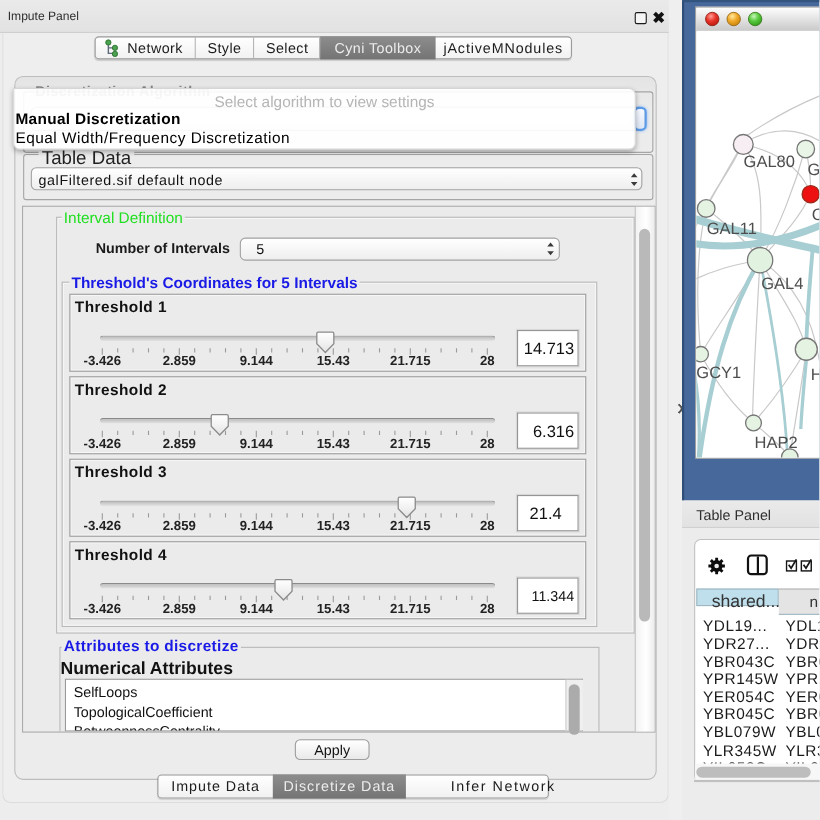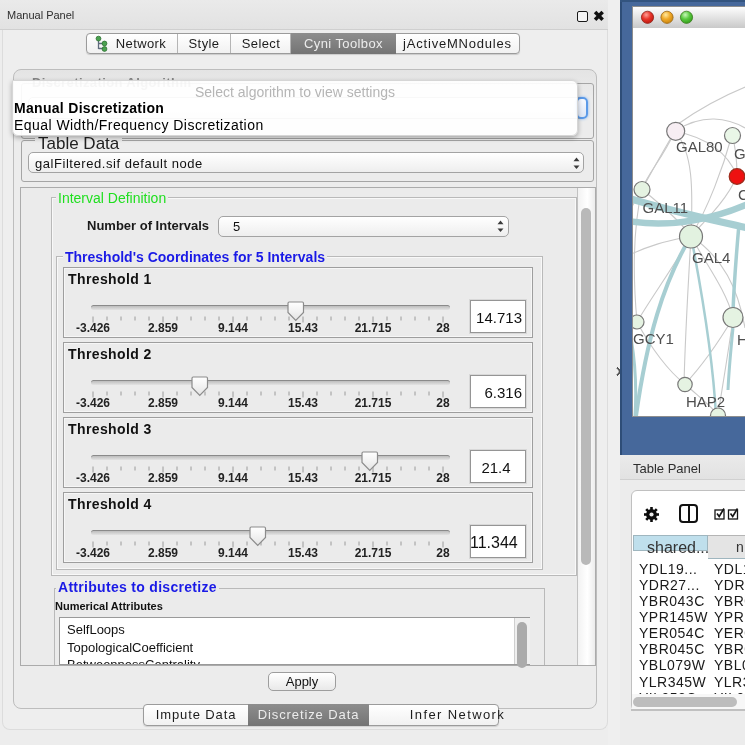--- a/index.html
+++ b/index.html
@@ -2,21 +2,21 @@
 <html><head><meta charset="utf-8">
 <style>
 html,body{margin:0;padding:0;}
 body{width:745px;height:745px;overflow:hidden;position:relative;
  font-family:"Liberation Sans",sans-serif;background:#ededed;}
 .abs{position:absolute;}
 .seg{display:flex;align-items:center;justify-content:center;font-size:13px;color:#1c1c1c;letter-spacing:0.4px;}
 </style></head><body>
 
 <div class="abs" style="left:0;top:0;width:616px;height:29px;background:linear-gradient(#eaeaea,#e2e2e2);border-bottom:1px solid #cfcfcf;"></div>
-<div class="abs" style="left:7px;top:9px;font-size:11px;color:#2e2e2e;">Manual Panel</div>
+<div class="abs" style="left:7px;top:9px;font-size:11px;color:#2e2e2e;">Impute Panel</div>
 <div class="abs" style="left:577px;top:11px;width:9px;height:9px;border:1.6px solid #1a1a1a;border-radius:2px;background:#f5f5f5;"></div>
 <div class="abs" style="left:593px;top:7.5px;font-size:14px;font-weight:bold;color:#111;">✖</div>
 
 <div class="abs" style="left:2px;top:30px;width:606px;height:700px;background:#eeeeee;border:1px solid #dcdcdc;border-top:none;border-radius:0 0 8px 8px;box-sizing:border-box;"></div>
 
 <div class="abs" style="left:86px;top:33px;width:434px;height:21px;background:linear-gradient(#ffffff,#f1f1f1);border:1px solid #9b9b9b;border-radius:4px;box-sizing:border-box;box-shadow:0 1px 1px rgba(0,0,0,0.15);"></div>
 <div class="abs seg" style="left:87px;top:34px;width:90px;height:19px;padding-left:18px;box-sizing:border-box;">Network</div>
 <div class="abs seg" style="left:178px;top:34px;width:52px;height:19px;">Style</div>
 <div class="abs seg" style="left:231px;top:34px;width:60px;height:19px;">Select</div>
 <div class="abs seg" style="left:291px;top:33px;width:105px;height:21px;background:linear-gradient(#8d8d8d,#747474);color:#ececec;">Cyni Toolbox</div>
@@ -191,21 +191,21 @@
 <div class="abs" style="left:343px;top:471.1px;width:60px;text-align:center;font-size:12px;font-weight:bold;color:#222;">21.715</div>
 <div class="abs" style="left:413px;top:471.1px;width:60px;text-align:center;font-size:12px;font-weight:bold;color:#222;">28</div>
 <svg class="abs" style="left:360.8px;top:450.6px;" width="18" height="21">
 <path d="M2.2,1 L15.3,1 Q16.5,1 16.5,2.5 L16.5,11.5 L8.75,19.5 L1,11.5 L1,2.5 Q1,1 2.2,1 Z" fill="url(#thg)" stroke="#8b8b8b" stroke-width="1.2"></path>
 </svg>
 
 <div class="abs" style="left:63px;top:492.3px;width:470px;height:71px;border:1px solid #9e9e9e;box-shadow:inset 0 0 0 1px #f6f6f6;background:#ebebeb;box-sizing:border-box;"></div>
 <div class="abs" style="left:68px;top:496.1px;font-size:14px;font-weight:bold;color:#111;letter-spacing:0.4px;">Threshold 4</div>
 <div class="abs" style="left:91px;top:529.8px;width:359px;height:5px;border-radius:2.5px;background:linear-gradient(#bdbdbd,#e3e3e3);border-top:1px solid #8a8a8a;box-sizing:border-box;"></div>
 <div class="abs" style="left:470px;top:525.3px;width:56px;height:33px;background:#fff;border:1px solid #959595;box-shadow:0 0 0 1px #d8d8d8;box-sizing:border-box;"></div>
-<div class="abs" style="left:470px;top:534.3px;width:52px;height:16px;font-size:16px;color:#111;">11.344</div>
+<div class="abs" style="left:470px;top:534.3px;width:52px;height:16px;font-size:13px;color:#111;text-align:right;">11.344</div>
 <svg class="abs" style="left:88px;top:540.8px;" width="364" height="8">
     <line x1="5" y1="0.5" x2="5" y2="6.5" stroke="#9a9a9a" stroke-width="1"></line>
     <line x1="19" y1="0.5" x2="19" y2="4.5" stroke="#9a9a9a" stroke-width="1"></line>
     <line x1="33" y1="0.5" x2="33" y2="4.5" stroke="#9a9a9a" stroke-width="1"></line>
     <line x1="47" y1="0.5" x2="47" y2="4.5" stroke="#9a9a9a" stroke-width="1"></line>
     <line x1="61" y1="0.5" x2="61" y2="4.5" stroke="#9a9a9a" stroke-width="1"></line>
     <line x1="75" y1="0.5" x2="75" y2="6.5" stroke="#9a9a9a" stroke-width="1"></line>
     <line x1="89" y1="0.5" x2="89" y2="4.5" stroke="#9a9a9a" stroke-width="1"></line>
     <line x1="103" y1="0.5" x2="103" y2="4.5" stroke="#9a9a9a" stroke-width="1"></line>
     <line x1="117" y1="0.5" x2="117" y2="4.5" stroke="#9a9a9a" stroke-width="1"></line>
@@ -243,21 +243,21 @@
         <stop offset="0.5" stop-color="#f2f2f2"></stop>
         <stop offset="1" stop-color="#e3e3e3"></stop>
 </linearGradient>
     </defs>
   </svg>
 
 <div class="abs" style="left:21px;top:580px;width:575px;height:85px;overflow:hidden;">
   <div class="abs" style="left:33px;top:7.5px;width:489px;height:120px;border:1px solid #b9b9b9;"></div>
 </div>
 <div class="abs" style="left:56px;top:579px;font-size:14px;font-weight:bold;color:#1a1ae6;background:#ebebeb;padding:0 2px;letter-spacing:0.3px;">Attributes to discretize</div>
-<div class="abs" style="left:55px;top:600px;font-size:11px;font-weight:bold;color:#111;">Numerical Attributes</div>
+<div class="abs" style="left:55px;top:600px;font-size:16px;font-weight:bold;color:#111;">Numerical Attributes</div>
 <div class="abs" style="left:59px;top:617px;width:471px;height:48px;background:#fff;border:1px solid #9a9a9a;box-sizing:border-box;overflow:hidden;">
   <div style="padding:3px 0 0 7px;font-size:13px;color:#111;line-height:17.5px;">SelfLoops<br>TopologicalCoefficient<br>BetweennessCentrality</div>
 </div>
 <div class="abs" style="left:514px;top:618px;width:15px;height:46px;background:#efefef;border-left:1px solid #cfcfcf;"></div>
 <div class="abs" style="left:517px;top:622px;width:9.5px;height:46px;background:#ababab;border-radius:5px;"></div>
 
 <div class="abs" style="left:268px;top:672px;width:68px;height:19px;background:linear-gradient(#ffffff,#e9e9e9);border:1px solid #9d9d9d;border-radius:5px;box-sizing:border-box;text-align:center;font-size:13px;color:#111;line-height:17px;">Apply</div>
 
 <div class="abs" style="left:143px;top:704px;width:356px;height:21.5px;background:linear-gradient(#ffffff,#f1f1f1);border:1px solid #9b9b9b;border-radius:4px;box-sizing:border-box;box-shadow:0 1px 1px rgba(0,0,0,0.12);"></div>
 <div class="abs seg" style="left:144px;top:705px;width:104px;height:19.5px;letter-spacing:0.9px;text-align:right;">Impute Data</div>

